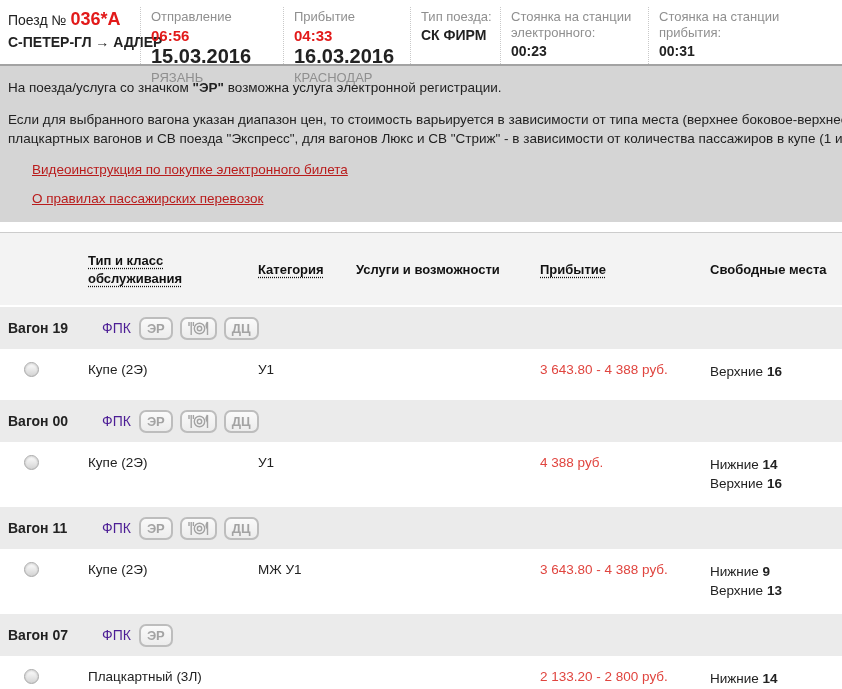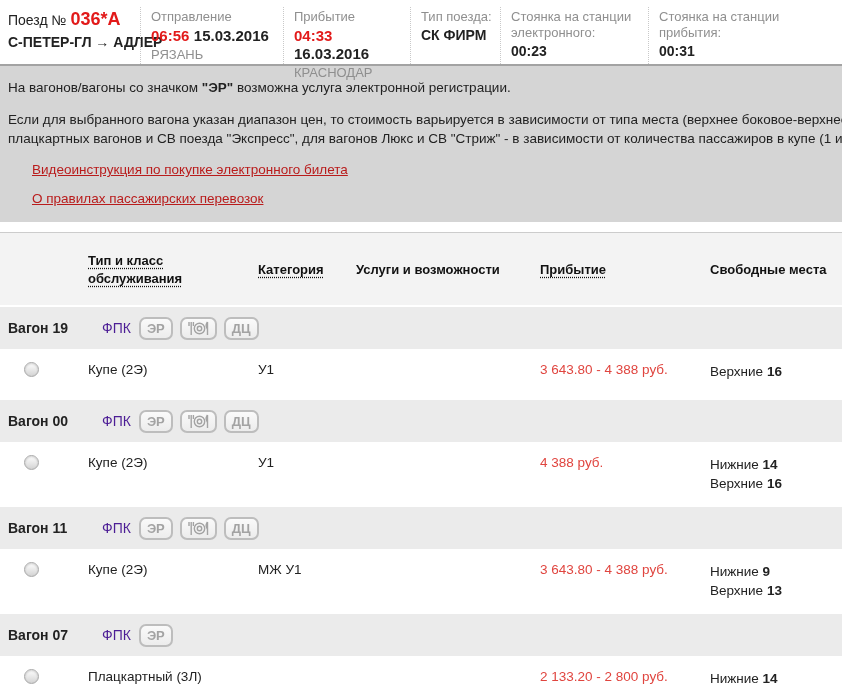--- a/index.html
+++ b/index.html
@@ -14,21 +14,21 @@
   .th-col.c2 { width: 143px; }
   .th-col.c3 { width: 127px; }
   .th-col.c4 { width: 90px; }
   .th-col.c5 { width: 148px; }
   .th-col.c6 { width: 194px; }
   .train-line { font-size: 14px; white-space: nowrap; }
   .train-num { color: #e21a1a; font-weight: bold; font-size: 18px; }
   .route { font-weight: bold; font-size: 14px; margin-top: 4px; white-space: nowrap; }
   .gray-lbl { color: #8f8f8f; font-size: 13px; line-height: 16px; }
   .time-red { color: #e21a1a; font-weight: bold; font-size: 15px; }
-  .date-b { font-weight: bold; font-size: 15px; margin-top: 19px; }
+  .date-b { font-weight: bold; font-size: 20px; margin-top: 19px; }
   .station { margin-top: 2px; }
   .bold-val { font-weight: bold; font-size: 14px; margin-top: 2px; }
   .mt2 { margin-top: 2px; }
 
   
   .info-box { background: #d5d5d5; border-top: 2px solid #a3a3a3;
     height: 158px; padding: 14px 0 0 8px; font-size: 13.5px; color: #222; overflow: hidden; }
   .info-box .p1 { margin-bottom: 15px; }
   .nowrap { white-space: nowrap; line-height: 19px; }
   .ib-link { display: block; color: #b91c1c; text-decoration: underline; cursor: pointer;
@@ -97,21 +97,21 @@
     <div class="bold-val">00:23</div>
   </div>
   <div class="th-col c6">
     <div class="gray-lbl">Стоянка на станции прибытия:</div>
     <div class="bold-val">00:31</div>
   </div>
 </div>
 
 <div class="info-box">
   <div class="p1">
-    <span>На вагонов/вагоны со значком </span><b>"ЭР"</b><span> возможна услуга электронной регистрации.</span>
+    <span>На поезда/услуга со значком </span><b>"ЭР"</b><span> возможна услуга электронной регистрации.</span>
   </div>
   <div class="nowrap">Если для выбранного вагона указан диапазон цен, то стоимость варьируется в зависимости от типа места (верхнее боковое-верхнее-нижнее) - для</div>
   <div class="nowrap">плацкартных вагонов и СВ поезда "Экспресс", для вагонов Люкс и СВ "Стриж" - в зависимости от количества пассажиров в купе (1 или 2).</div>
   <a class="ib-link">Видеоинструкция по покупке электронного билета</a>
   <a class="ib-link">О правилах пассажирских перевозок</a>
 </div>
 
 <div class="vtable">
 
   <div class="trow head">

